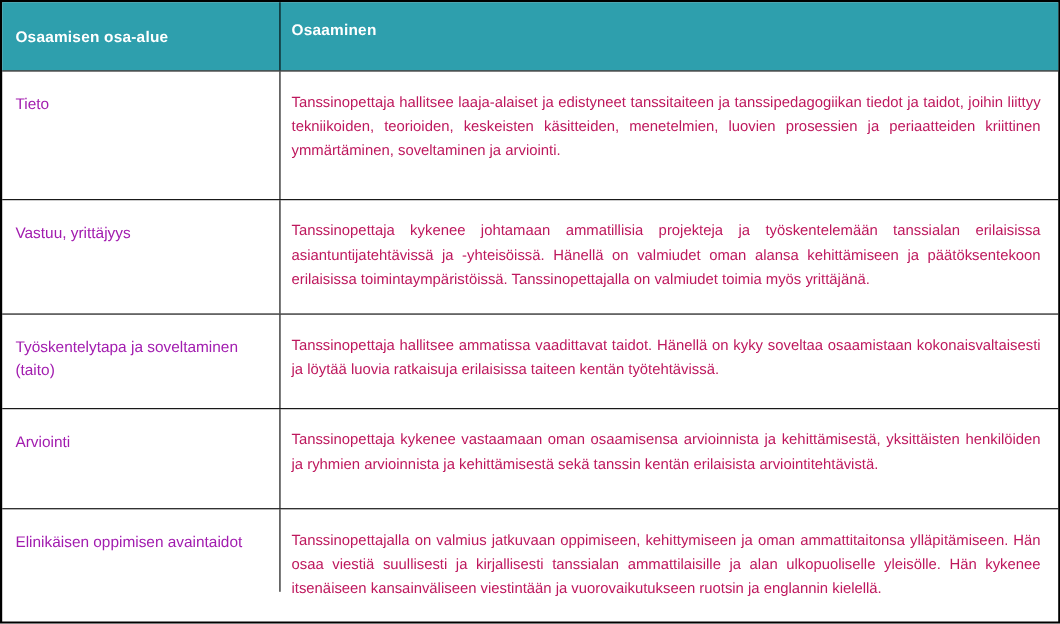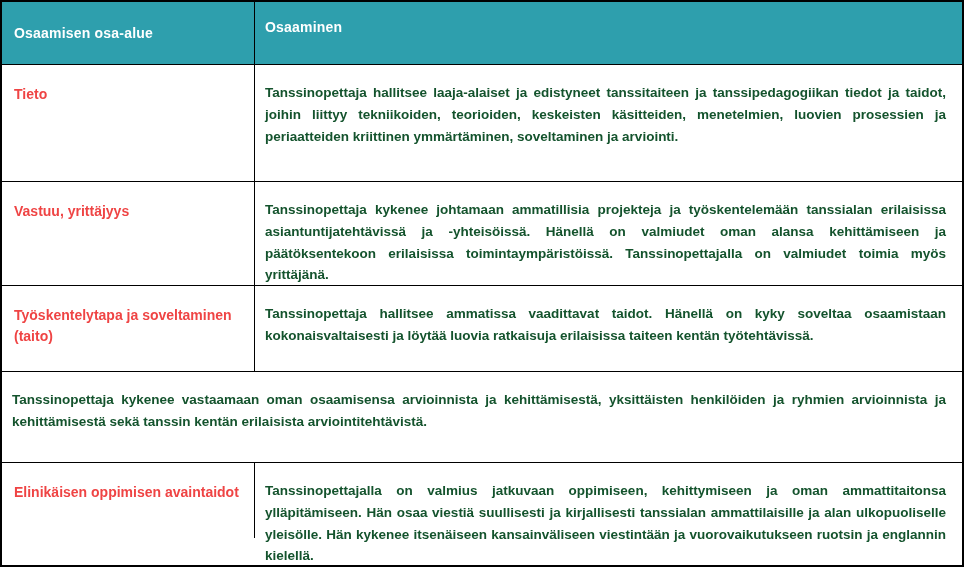--- a/index.html
+++ b/index.html
@@ -45,31 +45,30 @@
     padding: 19px 14px 10px 12px;
   }
   .cell-right {
     flex: 1;
     box-sizing: border-box;
     padding: 17px 16px 10px 10px;
   }
   .header-row .cell-left { padding-top: 0; padding-bottom: 0; }
   .header-row .cell-right { padding-top: 0; padding-bottom: 12px; }
   .area-label {
-    font-weight: bold;
+    font-weight: normal;
     font-size: 14px;
     line-height: 21px;
-    color: #ef4444;
+    color: #a21caf;
   }
   .desc-text {
     font-size: 13.5px;
     line-height: 21.8px;
-    color: #14532d;
+    color: #be185d;
     text-align: justify;
-    font-weight: bold;
   }
   
   .r1 { height: 117px; }
   .r2 { height: 86px; }
   .r3 { height: 104px; }
   .r4 { height: 91px; }
   .r5 { height: 76px; }
 </style>
 </head>
 <body>
@@ -106,20 +105,23 @@
   <div class="t-row r2">
     <div class="cell-left">
       <div class="area-label">Työskentelytapa ja soveltaminen (taito)</div>
     </div>
     <div class="cell-right">
       <div class="desc-text">Tanssinopettaja hallitsee ammatissa vaadittavat taidot. Hänellä on kyky soveltaa osaamistaan kokonaisvaltaisesti ja löytää luovia ratkaisuja erilaisissa taiteen kentän työtehtävissä.</div>
     </div>
   </div>
 
   <div class="t-row r4">
+    <div class="cell-left">
+      <div class="area-label">Arviointi</div>
+    </div>
     <div class="cell-right">
       <div class="desc-text">Tanssinopettaja kykenee vastaamaan oman osaamisensa arvioinnista ja kehittämisestä, yksittäisten henkilöiden ja ryhmien arvioinnista ja kehittämisestä sekä tanssin kentän erilaisista arviointitehtävistä.</div>
     </div>
   </div>
 
   <div class="t-row r5">
     <div class="cell-left">
       <div class="area-label">Elinikäisen oppimisen avaintaidot</div>
     </div>
     <div class="cell-right">

